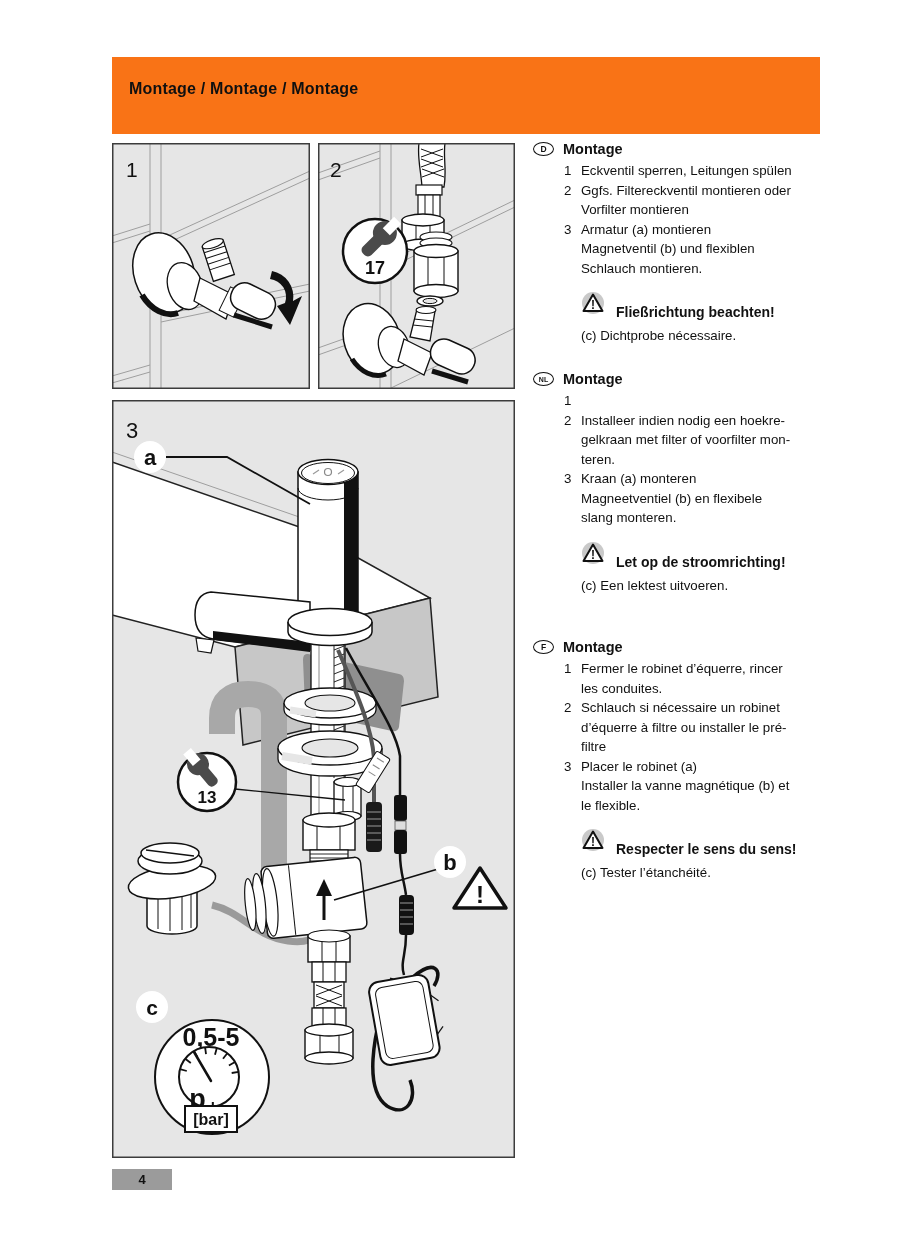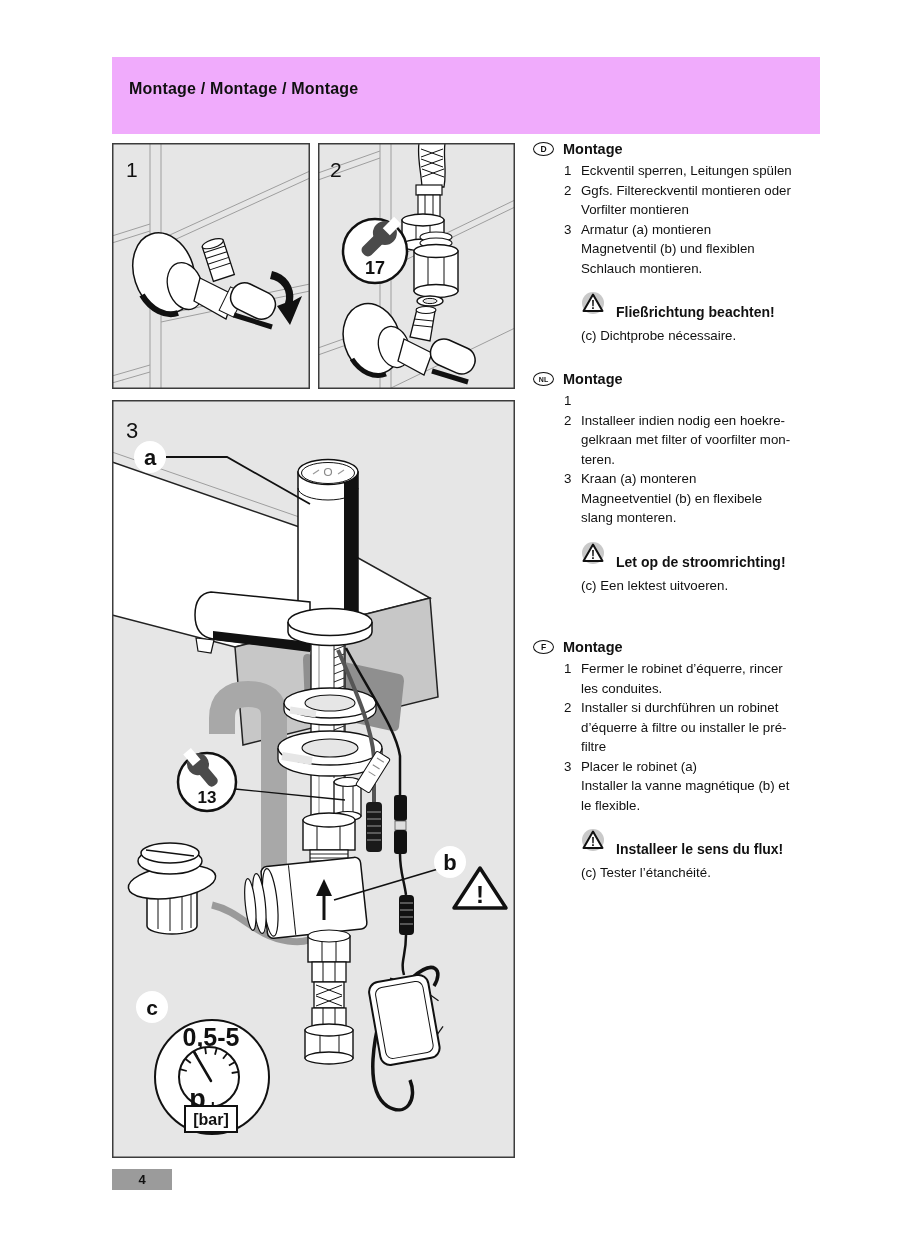--- a/index.html
+++ b/index.html
@@ -1,18 +1,18 @@
 <!DOCTYPE html>
 <html><head>
 <meta charset="utf-8">
 <style>
   html,body{margin:0;padding:0;background:#fff;}
   .page{position:relative;width:920px;height:1257px;background:#ffffff;
         font-family:"Liberation Sans",sans-serif;color:#111;overflow:hidden;}
-  .header{position:absolute;left:112px;top:57px;width:708px;height:77px;background:#f0abfc;}
+  .header{position:absolute;left:112px;top:57px;width:708px;height:77px;background:#f97316;}
   .header .title{margin:0;padding:23px 0 0 17px;font-size:16px;font-weight:bold;color:#101010;letter-spacing:.2px;}
   .panel{position:absolute;}
   .panel svg{display:block;}
   .textcol{position:absolute;left:533px;top:141px;width:296px;}
   .section{position:absolute;left:0;width:296px;}
   .sec-head{display:flex;align-items:center;gap:9px;margin-bottom:4px;}
   .badge{min-width:21px;height:14px;padding:0 2px;border:1.4px solid #111;border-radius:50%;
          display:flex;align-items:center;justify-content:center;
          font-size:8.5px;font-weight:bold;line-height:1;box-sizing:border-box;}
   .sec-title{font-size:14.5px;font-weight:bold;text-align:center;}
@@ -437,37 +437,37 @@
         <span class="badge">F</span>
         <span class="sec-title">Montage</span>
       </div>
       <div class="step">
           <span class="step-num">1</span>
           <span class="step-text">Fermer le robinet d’équerre, rincer
 les conduites.</span>
         </div>
       <div class="step">
           <span class="step-num">2</span>
-          <span class="step-text">Installer si durchführen un robinet
+          <span class="step-text">Schlauch si nécessaire un robinet
 d’équerre à filtre ou installer le pré-
 filtre</span>
         </div>
       <div class="step">
           <span class="step-num">3</span>
           <span class="step-text">Placer le robinet (a)
 Installer la vanne magnétique (b) et
 le flexible.</span>
         </div>
       <div class="warnrow">
         <svg width="26" height="24" viewBox="0 0 26 24">
           <circle cx="12" cy="12" r="11" fill="#c9c9c9"></circle>
           <polygon points="12,3.5 21.5,20 2.5,20" fill="#fff" stroke="#111" stroke-width="2" stroke-linejoin="round"></polygon>
           <text x="12" y="18" font-size="12" font-weight="bold" text-anchor="middle" fill="#111">!</text>
         </svg>
-        <span class="warn-label">Installeer le sens du flux!</span>
+        <span class="warn-label">Respecter le sens du sens!</span>
       </div>
       <div class="note">(c) Tester l’étanchéité.</div>
     </div>
 
   </div>
 
   <div class="pagenum">4</div>
 
 </div>
 

